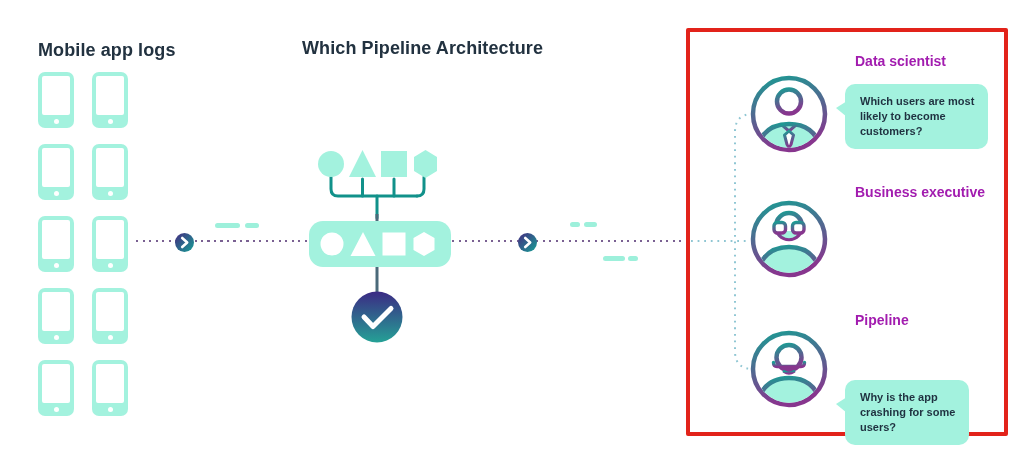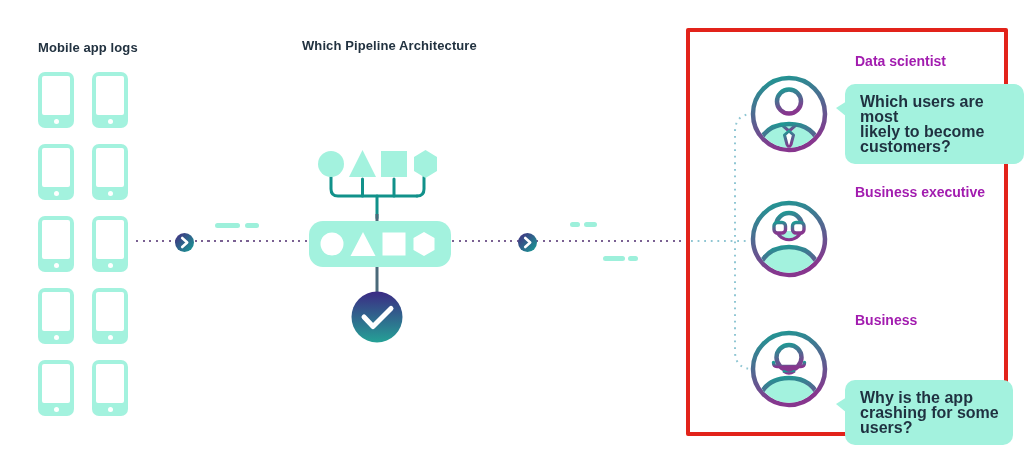--- a/index.html
+++ b/index.html
@@ -2,21 +2,21 @@
 <html><head>
 <meta charset="utf-8">
 <style>
   html,body{margin:0;padding:0;background:#ffffff;}
   #canvas{
     position:relative;width:1024px;height:454px;background:#ffffff;
     font-family:"Liberation Sans",sans-serif;overflow:hidden;
   }
   .abs{position:absolute;}
   .section-label{
-    font-size:13px;font-weight:700;color:#223240;letter-spacing:.1px;white-space:nowrap;
+    font-size:18px;font-weight:700;color:#223240;letter-spacing:.1px;white-space:nowrap;
   }
   
   #phone-grid{
     left:38px;top:72px;display:grid;
     grid-template-columns:36px 36px;grid-auto-rows:56px;column-gap:18px;row-gap:16px;
   }
   .phone{position:relative;background:#a3f2de;border-radius:7px;}
   .phone .screen{position:absolute;left:4px;right:4px;top:4px;bottom:13px;background:#ffffff;border-radius:2px;}
   .phone .home-dot{position:absolute;left:50%;bottom:4px;width:5px;height:5px;margin-left:-2.5px;border-radius:50%;background:#ffffff;}
   
@@ -29,21 +29,21 @@
   
   .badge{width:19px;height:19px;}
   
   #highlight-box{
     left:686px;top:28px;width:322px;height:408px;
     border:4px solid #e2231a;box-sizing:border-box;border-radius:2px;
   }
   .role-label{font-size:14px;font-weight:700;color:#a21caf;white-space:nowrap;}
   .bubble{
     background:#a3f2de;border-radius:10px;color:#1f3140;
-    font-size:16px;font-weight:700;line-height:15px;
+    font-size:11px;font-weight:700;line-height:15px;
     padding:10px 14px 10px 15px;white-space:pre-line;
   }
   .bubble::before{
     content:"";position:absolute;left:-9px;top:17px;width:0;height:0;
     border-top:7px solid transparent;border-bottom:9px solid transparent;
     border-right:11px solid #a3f2de;
   }
 </style>
 </head>
 <body>
@@ -218,21 +218,21 @@
       <path d="M4 80 Q9 48 40 48 Q71 48 76 80 Z" fill="#a3f2de"></path>
       <path d="M7 78 Q13 48 40 48 Q67 48 73 78" fill="none" stroke="url(#ga2)" stroke-width="4.5"></path>
     </g>
     <circle cx="40" cy="27" r="13" fill="#ffffff" stroke="url(#ga2)" stroke-width="4.5"></circle>
     <path d="M30 32 A10.5 10.5 0 0 0 50 32 Z" fill="#a3f2de"></path>
     <path d="M23 24.5 H57" fill="none" stroke="url(#ga2)" stroke-width="4" stroke-linecap="round"></path>
     <rect x="25" y="23.5" width="11.5" height="10.5" rx="3.5" fill="#ffffff" stroke="url(#ga2)" stroke-width="3.4"></rect>
     <rect x="43.5" y="23.5" width="11.5" height="10.5" rx="3.5" fill="#ffffff" stroke="url(#ga2)" stroke-width="3.4"></rect>
   </svg>
 
-  <div class="abs role-label" style="left:855px;top:312px;">Business</div>
+  <div class="abs role-label" style="left:855px;top:312px;">Pipeline</div>
   <svg class="abs" style="left:749px;top:329px;" width="80" height="80" viewBox="0 0 80 80">
     <defs>
       <linearGradient id="ga3" x1="0" y1="0" x2="0.25" y2="1">
         <stop offset="0" stop-color="#1b9b93"></stop>
           <stop offset="1" stop-color="#87368e"></stop>
       </linearGradient>
       <clipPath id="gc3">
           <circle cx="40" cy="40" r="33.7"></circle>
         </clipPath>
     </defs>

